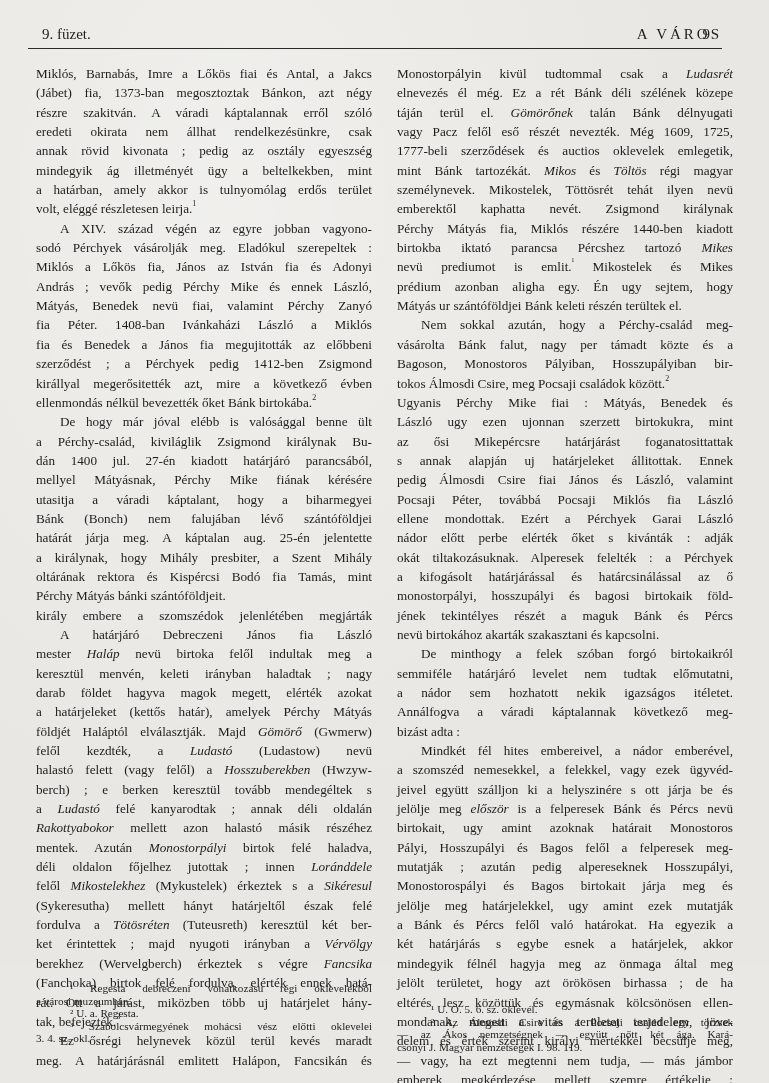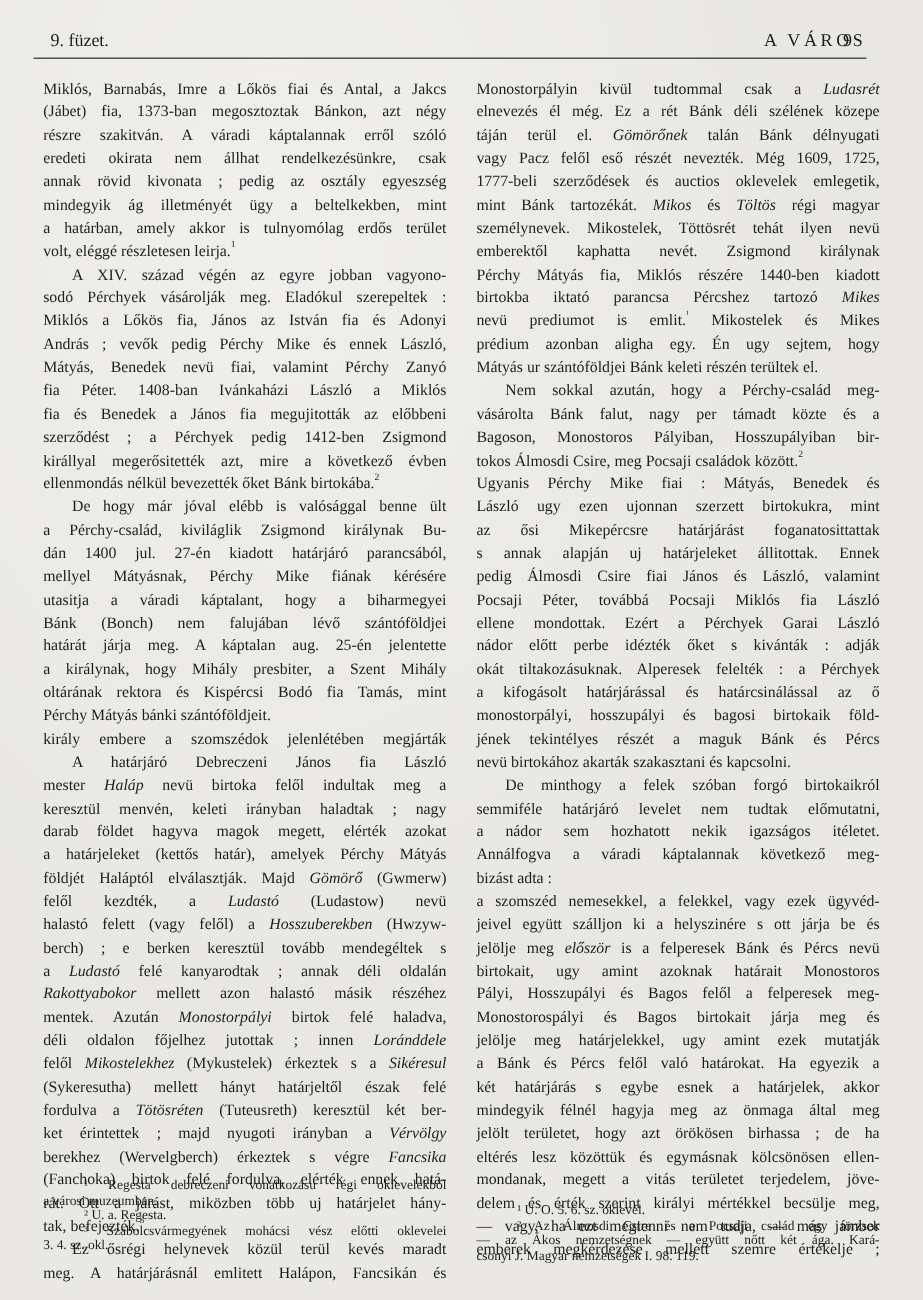--- a/index.html
+++ b/index.html
@@ -128,36 +128,38 @@
       <span class="line"><span>vásárolta Bánk falut, nagy per támadt közte és a</span></span>
       <span class="line"><span>Bagoson, Monostoros Pályiban, Hosszupályiban bir-</span></span>
       <span class="line last"><span>tokos Álmosdi Csire, meg Pocsaji családok között.</span><sup class="fn">2</sup></span>
       <span class="line"><span>Ugyanis Pérchy Mike fiai : Mátyás, Benedek és</span></span>
       <span class="line"><span>László ugy ezen ujonnan szerzett birtokukra, mint</span></span>
       <span class="line"><span>az ősi Mikepércsre határjárást foganatosittattak</span></span>
       <span class="line"><span>s annak alapján uj határjeleket állitottak. Ennek</span></span>
       <span class="line"><span>pedig Álmosdi Csire fiai János és László, valamint</span></span>
       <span class="line"><span>Pocsaji Péter, továbbá Pocsaji Miklós fia László</span></span>
       <span class="line"><span>ellene mondottak. Ezért a Pérchyek Garai László</span></span>
-      <span class="line"><span>nádor előtt perbe idézték őket s kivánták : adják</span></span>
+      <span class="line"><span>nádor előtt perbe elérték őket s kivánták : adják</span></span>
       <span class="line"><span>okát tiltakozásuknak. Alperesek felelték : a Pérchyek</span></span>
       <span class="line"><span>a kifogásolt határjárással és határcsinálással az ő</span></span>
       <span class="line"><span>monostorpályi, hosszupályi és bagosi birtokaik föld-</span></span>
       <span class="line"><span>jének tekintélyes részét a maguk Bánk és Pércs</span></span>
       <span class="line last"><span>nevü birtokához akarták szakasztani és kapcsolni.</span></span>
       <span class="line indent"><span>De minthogy a felek szóban forgó birtokaikról</span></span>
       <span class="line"><span>semmiféle határjáró levelet nem tudtak előmutatni,</span></span>
       <span class="line"><span>a nádor sem hozhatott nekik igazságos itéletet.</span></span>
       <span class="line"><span>Annálfogva a váradi káptalannak következő meg-</span></span>
       <span class="line last"><span>bizást adta :</span></span>
+      <span class="line indent"><span>Mindkét fél hites embereivel, a nádor emberével,</span></span>
       <span class="line"><span>a szomszéd nemesekkel, a felekkel, vagy ezek ügyvéd-</span></span>
       <span class="line"><span>jeivel együtt szálljon ki a helyszinére s ott járja be és</span></span>
       <span class="line"><span>jelölje meg </span><i>először</i><span> is a felperesek Bánk és Pércs nevü</span></span>
       <span class="line"><span>birtokait, ugy amint azoknak határait Monostoros</span></span>
       <span class="line"><span>Pályi, Hosszupályi és Bagos felől a felperesek meg-</span></span>
+      <span class="line"><span>mutatják ; azután pedig alpereseknek Hosszupályi,</span></span>
       <span class="line"><span>Monostorospályi és Bagos birtokait járja meg és</span></span>
       <span class="line"><span>jelölje meg határjelekkel, ugy amint ezek mutatják</span></span>
       <span class="line"><span>a Bánk és Pércs felől való határokat. Ha egyezik a</span></span>
       <span class="line"><span>két határjárás s egybe esnek a határjelek, akkor</span></span>
       <span class="line"><span>mindegyik félnél hagyja meg az önmaga által meg</span></span>
       <span class="line"><span>jelölt területet, hogy azt örökösen birhassa ; de ha</span></span>
       <span class="line"><span>eltérés lesz közöttük és egymásnak kölcsönösen ellen-</span></span>
       <span class="line"><span>mondanak, megett a vitás területet terjedelem, jöve-</span></span>
       <span class="line"><span>delem és érték szerint királyi mértékkel becsülje meg,</span></span>
       <span class="line"><span>— vagy, ha ezt megtenni nem tudja, — más jámbor</span></span>

